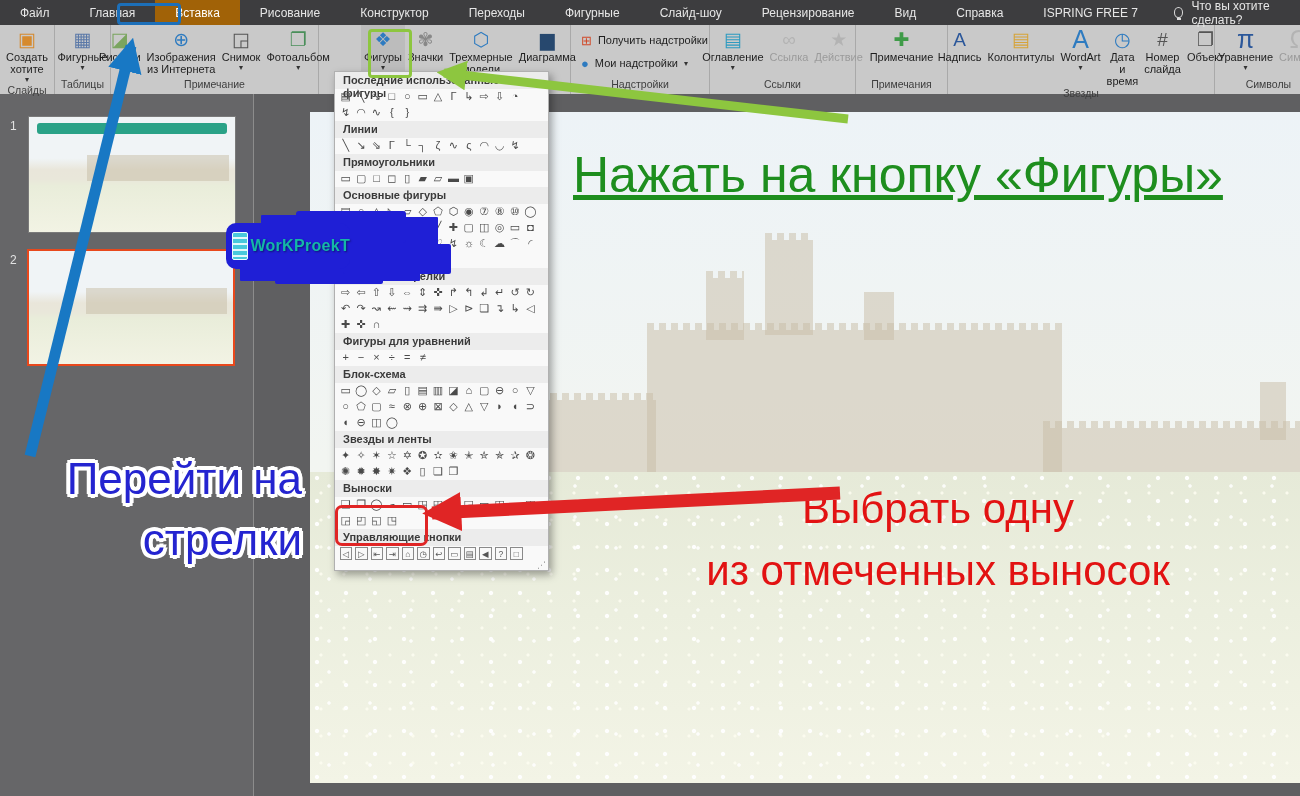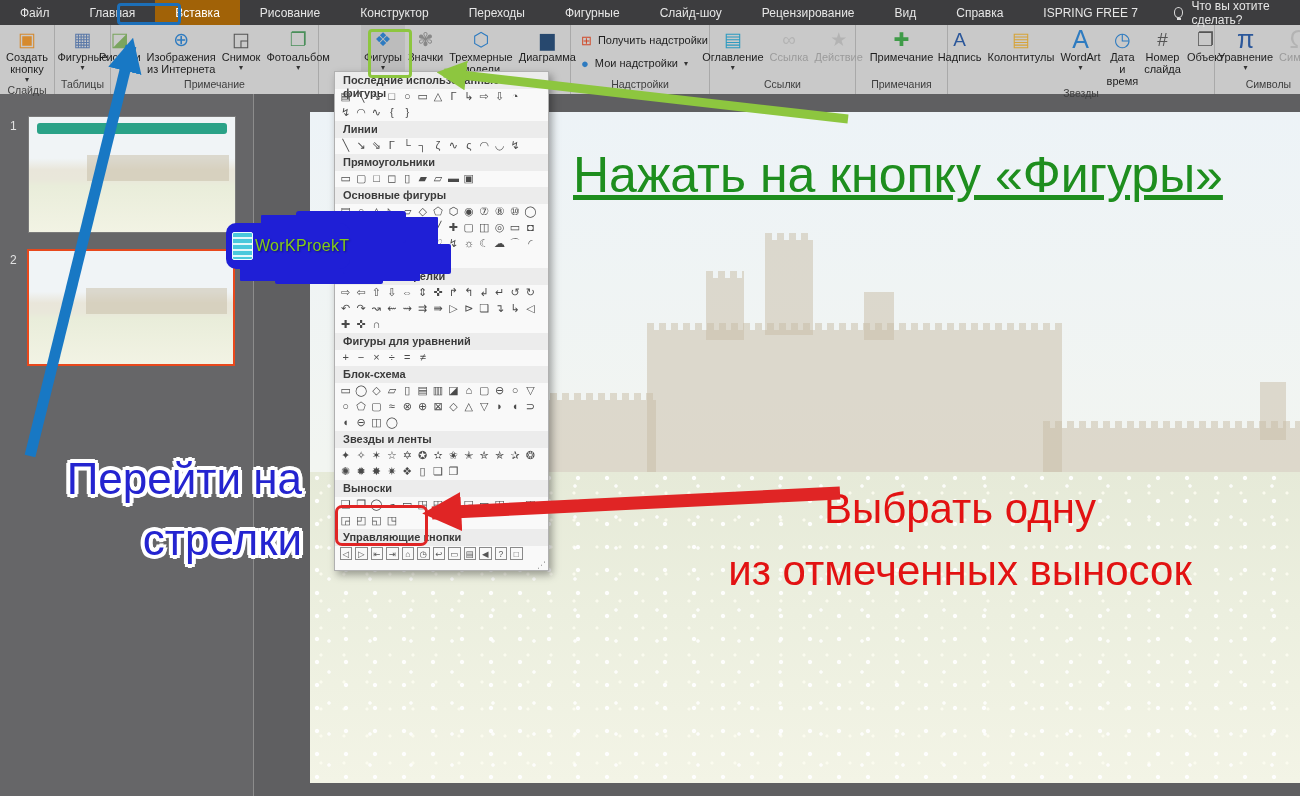--- a/index.html
+++ b/index.html
@@ -97,31 +97,31 @@
   .grip{position:absolute;right:2px;bottom:0;font-size:9px;color:#8a8a8a}
 
   
   .anno-box{position:absolute;box-sizing:border-box;background:transparent}
   .tab-box{left:117px;top:3px;width:64px;height:22px;border:3px solid #1c6fb9;border-radius:4px;z-index:40}
   .btn-box{left:368px;top:29px;width:44px;height:49px;border:3px solid #8dc63f;border-radius:4px;z-index:40}
   .callout-box{left:335px;top:505px;width:93px;height:41px;border:3px solid #e02525;border-radius:7px;z-index:40}
   .overlay{position:absolute;left:0;top:0;z-index:46;pointer-events:none}
   .anno-text{position:absolute;z-index:44;pointer-events:none}
   .green-text{left:573px;top:146px;font-size:50px;white-space:nowrap;color:#1e8e1e}
-  .red-text{left:690px;top:478px;width:540px;text-align:center;font-size:42px;line-height:1.48;color:#e21212}
+  .red-text{left:668px;top:478px;width:540px;text-align:center;font-size:42px;line-height:1.48;color:#e21212}
   .blue-text{left:2px;top:449px;width:300px;text-align:right;font-size:44px;line-height:1.38;color:#2424d0;
      text-shadow:-3px -3px 0 #fff,3px -3px 0 #fff,-3px 3px 0 #fff,3px 3px 0 #fff,
                  0 -4px 0 #fff,0 4px 0 #fff,-4px 0 0 #fff,4px 0 0 #fff}
 
   
   .watermark{position:absolute;left:226px;top:223px;width:124px;height:46px;z-index:48;
      border-radius:10px;display:flex;align-items:center;padding-left:6px;box-sizing:border-box}
   .wm-ic{width:19px;height:26px;background:#49c8dc;border-radius:2px;border:1px solid #eafcff;
      background-image:repeating-linear-gradient(180deg,transparent 0 4px,rgba(255,255,255,.85) 4px 6px)}
-  .wm-tx{color:#84cc16;font-weight:normal;font-size:16px;margin-left:2px;letter-spacing:.3px;
+  .wm-tx{color:#14b8a6;font-weight:bold;font-size:16px;margin-left:2px;letter-spacing:.3px;
      text-shadow:1px 1px 2px rgba(0,0,0,.45)}
 </style>
 </head>
 <body>
 
 <div class="menubar" data-name="menu-bar">
   <div class="tabs" data-name="menu-tabs">
       <div class="tab" data-name="tab-file">Файл</div>
       <div class="tab" data-name="tab-home">Главная</div>
       <div class="tab active" data-name="tab-insert">Вставка</div>
@@ -139,21 +139,21 @@
     <span class="bulb" data-name="lightbulb-icon"></span>
     <span data-name="tell-me-label">Что вы хотите сделать?</span>
   </div>
 </div>
 
 <div class="ribbon" id="ribbon" data-name="ribbon">
     <div class="rgroup" data-name="ribbon-group-slides">
       <div class="rgroup-buttons" data-name="ribbon-group-buttons">
         <div class="rbtn" data-name="ribbon-button-create-slide">
           <span class="ric" data-name="create-slide-icon" style="color: rgb(214, 138, 46);">▣</span>
-          <span class="rlb" data-name="ribbon-button-label">Создать кнопку</span>
+          <span class="rlb" data-name="ribbon-button-label">Создать хотите</span>
           <span class="caret" data-name="dropdown-caret-icon">▾</span>
         </div>
       </div>
       <div class="rg-name" data-name="ribbon-group-label">Слайды</div>
     </div>
     <div class="rgroup" data-name="ribbon-group-tables">
       <div class="rgroup-buttons" data-name="ribbon-group-buttons">
         <div class="rbtn" data-name="ribbon-button-table">
           <span class="ric" data-name="table-icon" style="color: rgb(91, 121, 168);">▦</span>
           <span class="rlb" data-name="ribbon-button-label">Фигурные</span>

